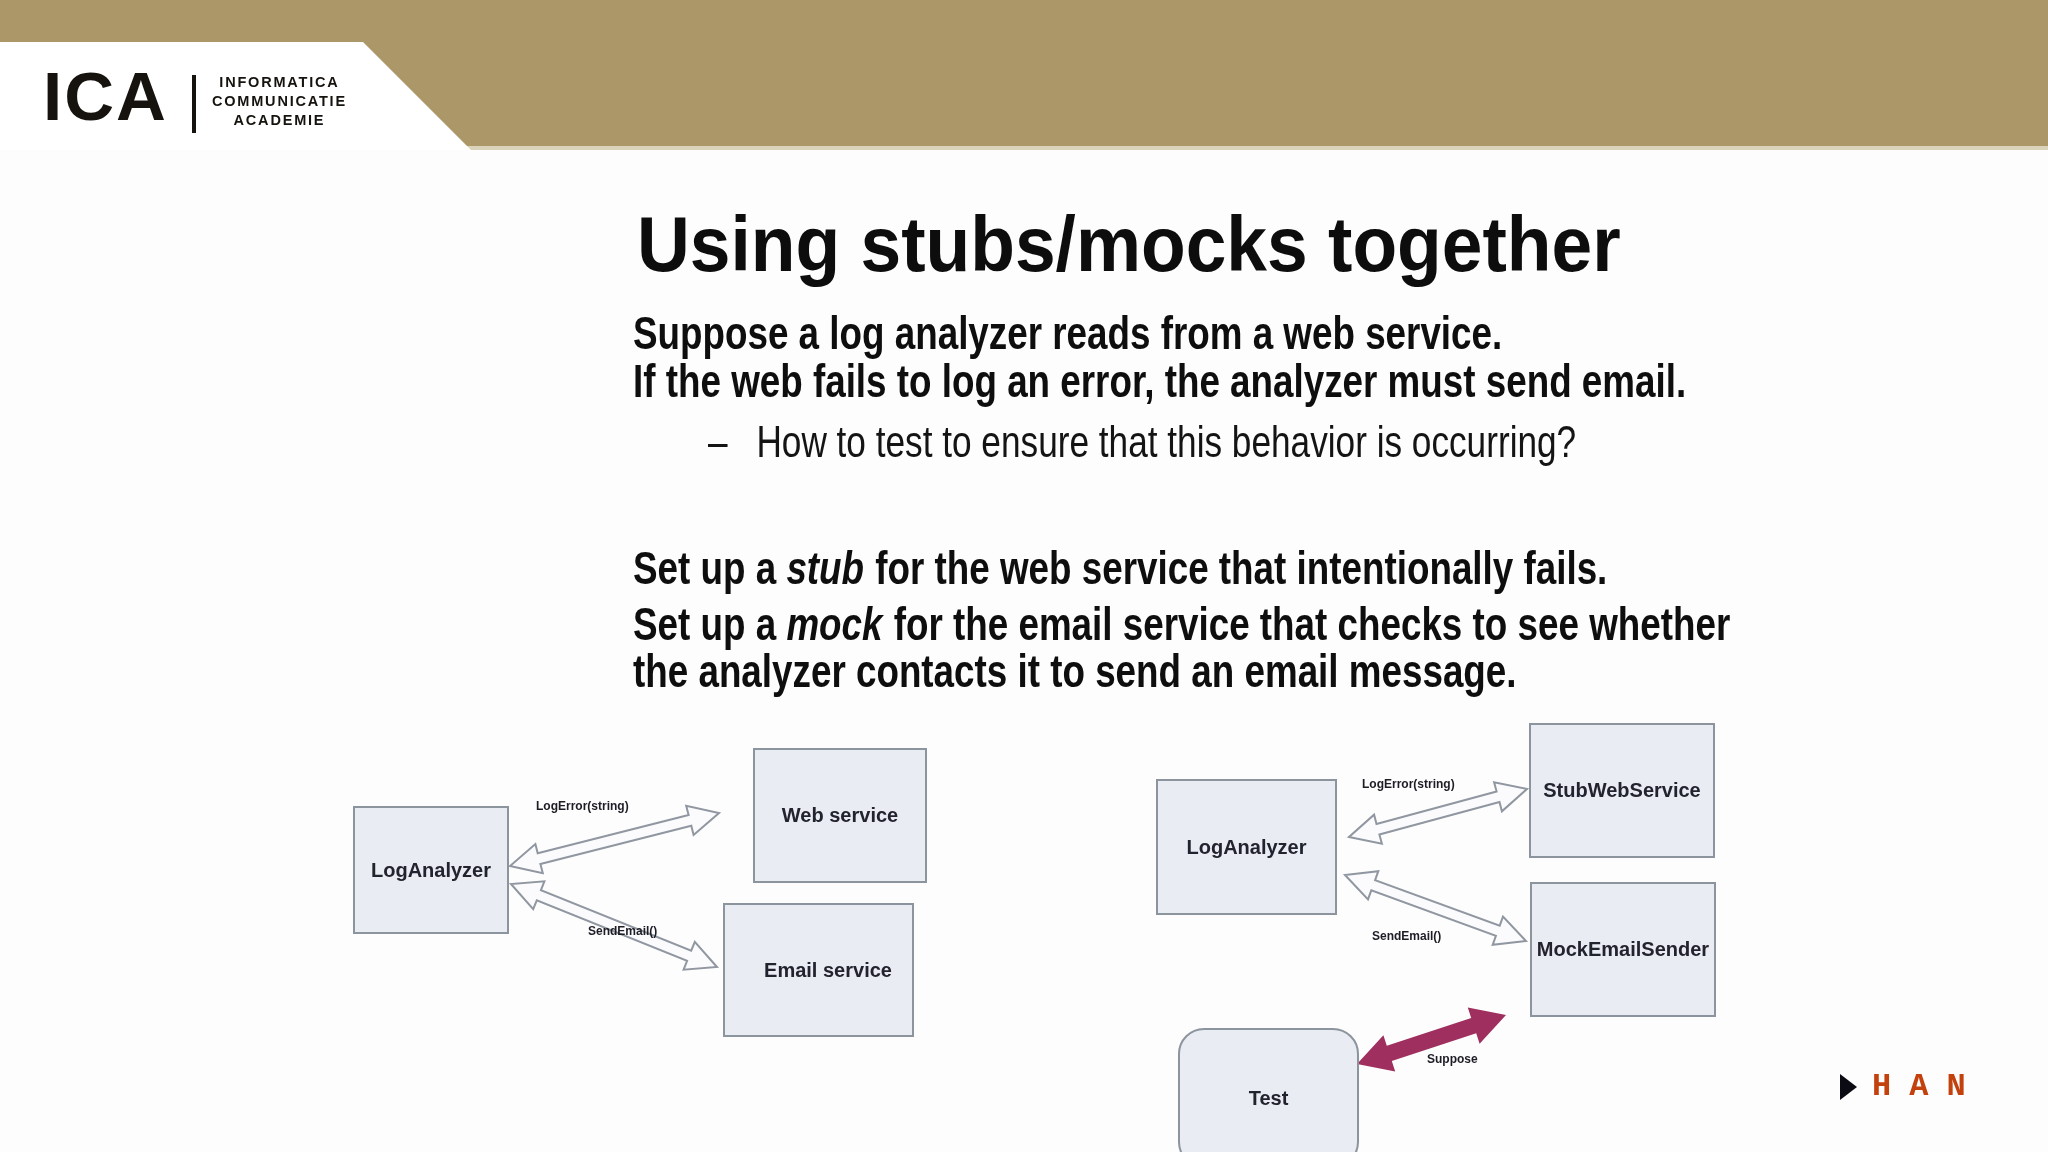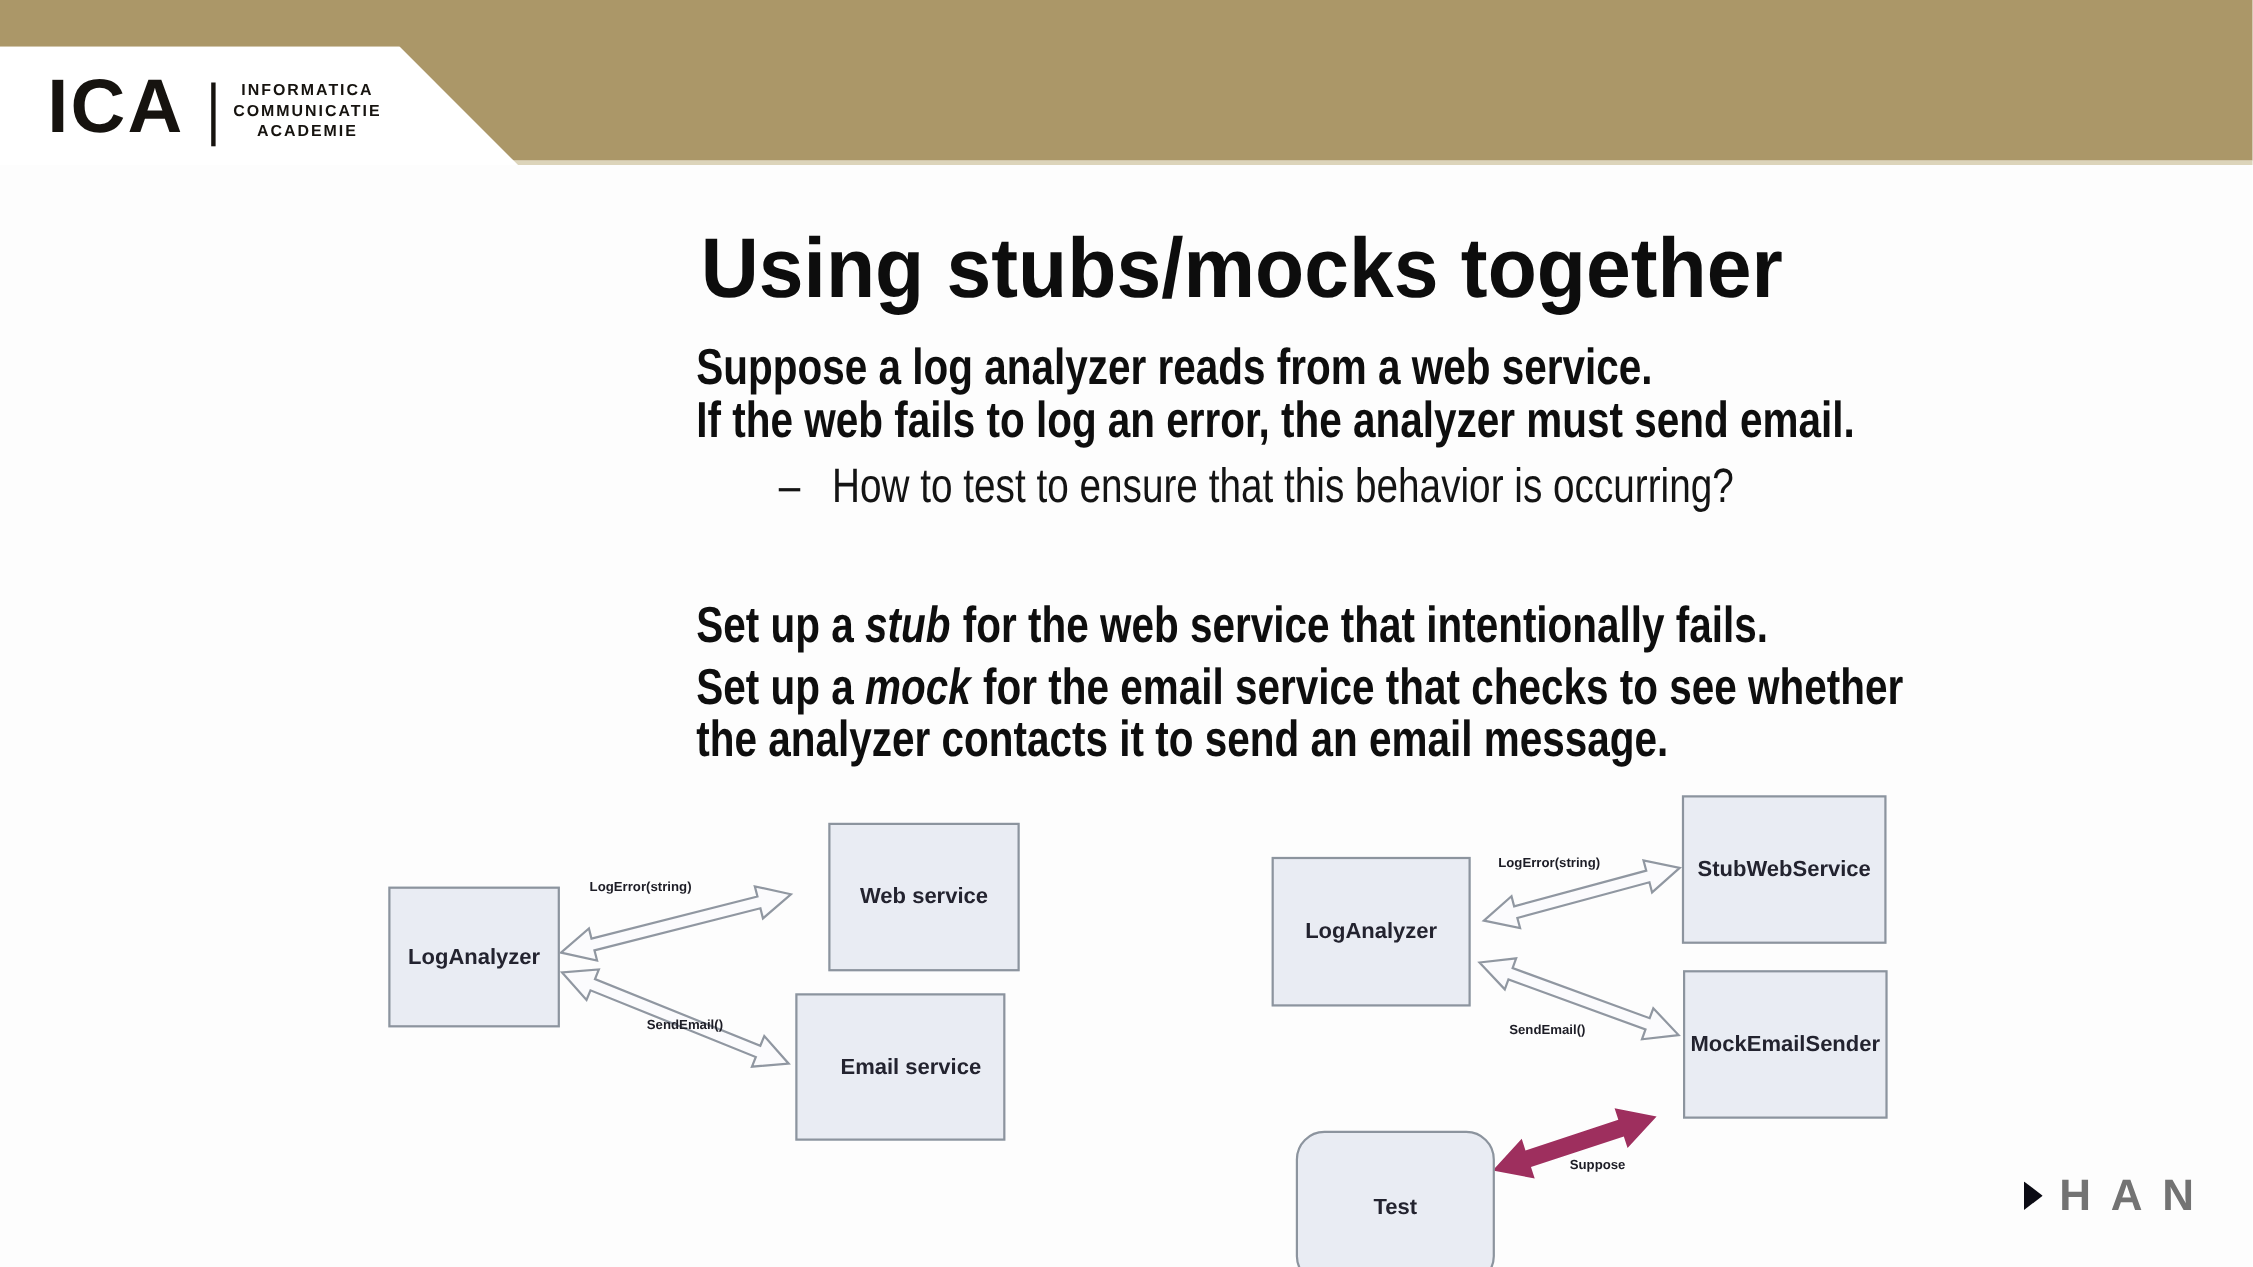--- a/index.html
+++ b/index.html
@@ -38,21 +38,21 @@
        display:flex;align-items:center;justify-content:center;
        font-weight:bold;font-size:20px;color:#23232f;}
   .rounded{border-radius:26px;margin-top:32px;}
   .edge-label{position:absolute;font-weight:bold;font-size:12px;color:#1d1d26;white-space:nowrap;}
 
   
   #arrows{position:absolute;left:0;top:0;width:2048px;height:1152px;pointer-events:none;}
 
   
   .han{position:absolute;left:1840px;top:1070px;display:flex;align-items:center;gap:15px;}
-  .han-text{font-size:40px;font-weight:bold;letter-spacing:18px;color:#737373;line-height:34px;}
+  .han-text{font-size:32px;font-weight:bold;letter-spacing:18px;color:#c2410c;line-height:34px;font-family:Liberation Mono, monospace;}
 </style>
 </head>
 <body>
 
 <div id="slide">
 
   <div class="banner"></div>
   <div class="banner-edge"></div>
   <div class="notch"></div>
 

